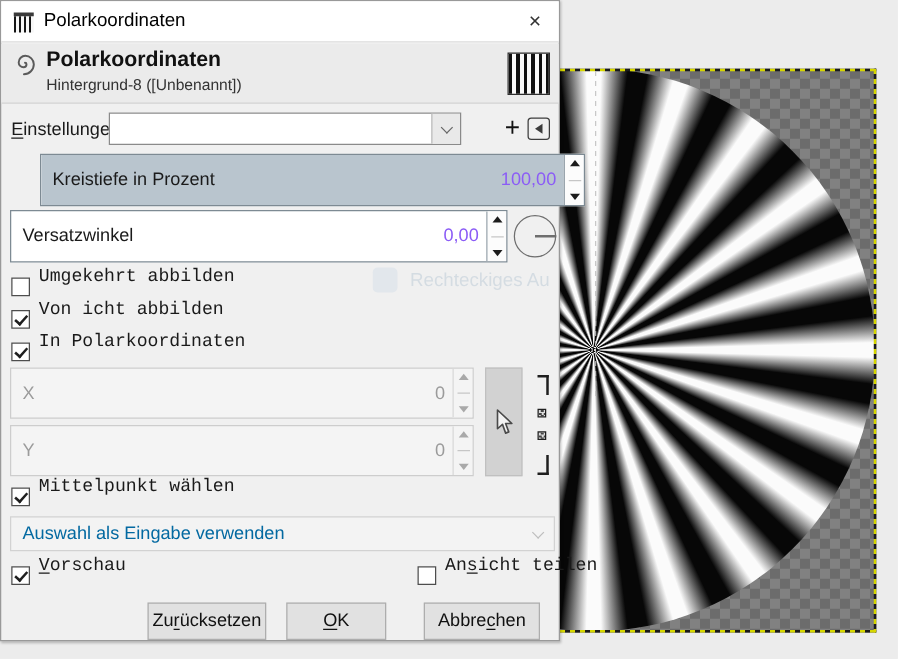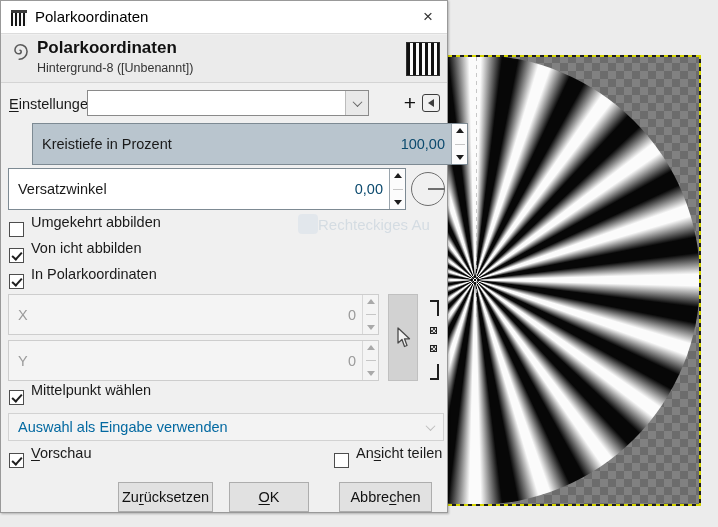--- a/index.html
+++ b/index.html
@@ -28,21 +28,21 @@
     background:repeating-linear-gradient(90deg,#d6d600 0 4px,#1c1c1c 4px 8px); }
   .bound-top { top:55px; }
   .bound-bottom { top:504px; }
   .bound-right { position:absolute; left:251px; top:55px; width:2px; height:451px;
     background:repeating-linear-gradient(180deg,#d6d600 0 4px,#1c1c1c 4px 8px); }
   .guide-v { position:absolute; left:28px; top:57px; width:1px; height:260px;
     background:repeating-linear-gradient(180deg, rgba(190,190,190,.85) 0 4px, transparent 4px 8px); }
 
   
   .ghost { position:absolute; left:298px; top:211px; width:152px; height:26px; z-index:30;
-    opacity:.38; pointer-events:none; display:flex; align-items:center; overflow:hidden; }
+    opacity:.38; pointer-events:none; display:flex; align-items:center; gap:10px; overflow:hidden; }
   .ghost-icon { width:20px; height:20px; border-radius:4px; background:#cddae6; flex:0 0 auto; }
   .ghost-text { font-size:15px; color:#a8bccd; white-space:nowrap; }
 
   
   .dialog { position:absolute; left:0; top:0; width:448px; height:513px; z-index:10;
     background:#f0f0f0; border:1px solid #999; box-shadow:1px 1px 2px rgba(0,0,0,.25); }
 
   .titlebar { position:absolute; left:0; top:0; width:446px; height:33px;
     background:#ffffff; border-bottom:1px solid #dcdcdc; }
   .title-icon { position:absolute; left:10px; top:9px; width:16px; height:16px;
@@ -73,21 +73,21 @@
     font-size:21px; font-weight:400; color:#111; display:flex; align-items:center; justify-content:center; }
   .import-btn { position:absolute; left:421px; top:93px; width:18px; height:18px;
     border:1.6px solid #3c3c3c; border-radius:3px; display:flex; align-items:center; justify-content:center; }
   .tri-left { width:0; height:0; border-top:4px solid transparent; border-bottom:4px solid transparent;
     border-right:6px solid #3c3c3c; }
 
   
   .spinscale { position:absolute; border:1px solid #7d8a93; background:#fff; overflow:hidden; }
   .ss-fill { position:absolute; left:0; top:0; height:100%; background:#b9c5ce; }
   .ss-label { position:absolute; left:9px; top:50%; transform:translateY(-50%); font-size:14.5px; color:#1a1a1a; }
-  .ss-value { position:absolute; right:22px; top:50%; transform:translateY(-50%); font-size:14.5px; color:#0c4a6e; }
+  .ss-value { position:absolute; right:22px; top:50%; transform:translateY(-50%); font-size:14.5px; color:#8b5cf6; }
   .ss-spin { position:absolute; right:0; top:0; width:16px; height:100%;
     background:#fcfcfc; border-left:1px solid #9aa5ad;
     display:flex; flex-direction:column; align-items:center; justify-content:space-between; padding:4px 0; }
   .ss-spin-mid { width:10px; height:1px; background:#c6c6c6; }
   .tri-up { width:0; height:0; border-left:4px solid transparent; border-right:4px solid transparent; border-bottom:5px solid #1c1c1c; }
   .tri-down { width:0; height:0; border-left:4px solid transparent; border-right:4px solid transparent; border-top:5px solid #1c1c1c; }
 
   .kreistiefe { left:7px; top:122px; width:436px; height:42px;margin-left:24px; }
   .versatz { left:7px; top:167px; width:398px; height:42px; }
 
@@ -101,21 +101,21 @@
 
   .dial { position:absolute; left:410px; top:171px; width:34px; height:34px;
     border:1.5px solid #6e6e6e; border-radius:50%; }
   .dial::after { content:""; position:absolute; right:-1px; top:50%; width:17px; height:2px;
     margin-top:-1px; background:#6e6e6e; }
 
   
   .cb { position:absolute; width:15px; height:15px; background:#fff; border:1px solid #4d4d4d; }
   .cb.on::after { content:""; position:absolute; left:2px; top:3px; width:8px; height:4px;
     border-left:2px solid #1f1f1f; border-bottom:2px solid #1f1f1f; transform:rotate(-48deg); }
-  .cb-label { position:absolute; font-size:14.5px; color:#1a1a1a; white-space:nowrap; }
+  .cb-label { position:absolute; font-size:14.5px; color:#1a1a1a; white-space:nowrap;font-family:Liberation Mono, monospace; }
 
   
   .pick-btn { position:absolute; left:387px; top:293px; width:30px; height:87px;
     background:#d2d2d2; border:1px solid #c0c0c0; display:flex; align-items:center; justify-content:center; }
   .chain { position:absolute; left:424px; top:297px; width:16px; height:84px; }
   .chain-top { position:absolute; right:2px; top:2px; width:9px; height:16px;
     border-top:2px solid #1f1f1f; border-right:2px solid #1f1f1f; }
   .chain-dot { position:absolute; right:4px; width:7px; height:7px; border:1px solid #1f1f1f;
     background:repeating-conic-gradient(#444 0 25%, #ddd 0 50%) ; background-size:4px 4px; }
   .chain-d1 { top:29px; } .chain-d2 { top:47px; }

